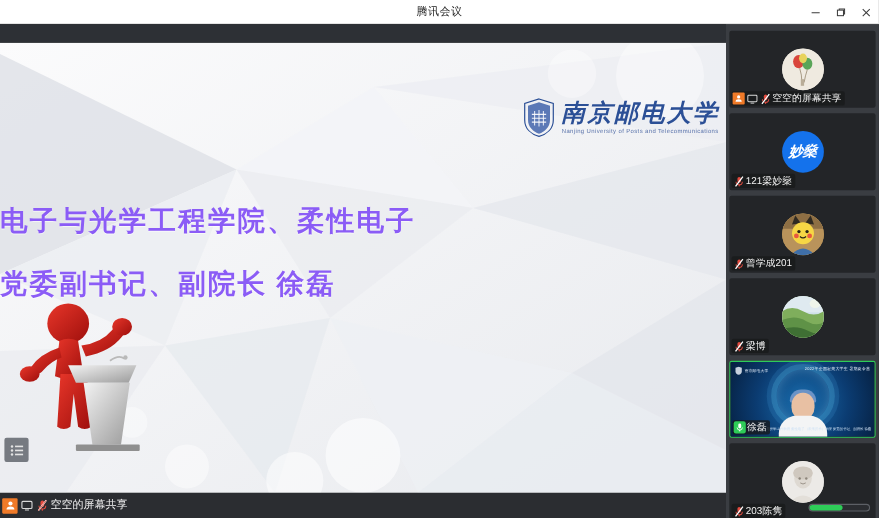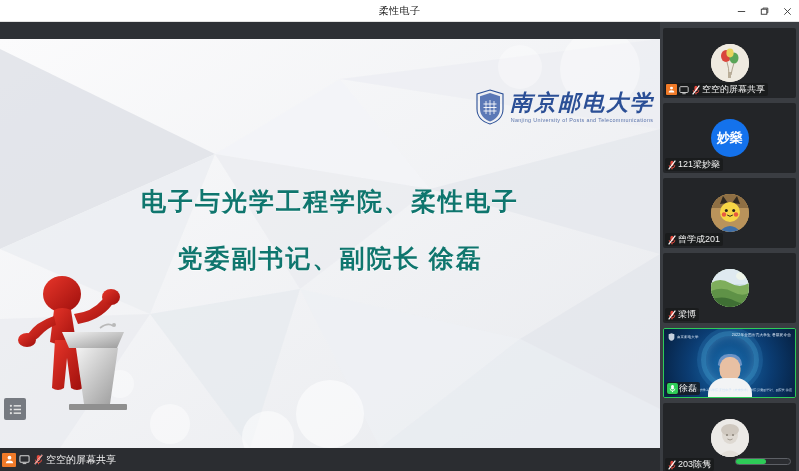--- a/index.html
+++ b/index.html
@@ -81,23 +81,23 @@
     font-size:22px; font-weight:bold; color:#2b4f96; letter-spacing:2px;
     font-style:italic; line-height:1;
   }
   .logo .en {
     font-size:5.4px; color:#5b74ab; letter-spacing:.35px; margin-top:3px;
     white-space:nowrap;
   }
 
   .slide-text {
     position:absolute; left:0; right:0; top:150px;
-    text-align:center;
+    text-align:left;
     font-family:"Liberation Serif","DejaVu Serif",serif;
-    color:#0f766e; font-weight:bold;
+    color:#8b5cf6; font-weight:bold;
   }
   .slide-text .ln {
     font-size:25px; letter-spacing:2px; line-height:1; margin-bottom:32px;
     text-shadow:0 1px 0 rgba(255,255,255,.6);
   }
   .slide-text .ln:last-child { margin-bottom:10px; }
 
   
   .speaker { position:absolute; left:14px; bottom:18px; width:120px; height:160px; }
   .speaker svg { width:100%; height:100%; }
@@ -122,21 +122,21 @@
   }
   .tile.active { border:1.5px solid #2ecc58; }
   .tile .av {
     position:absolute; left:50%; top:50%; transform:translate(-50%,-50%);
     width:38px; height:38px; border-radius:50%; overflow:hidden;
     display:flex; align-items:center; justify-content:center;
   }
   .tile .av.blue { background:#1472ec; }
   .tile .av.blue span {
     font-family:"Liberation Serif","DejaVu Serif",serif;
-    font-size:13px; color:#fff; font-weight:bold; letter-spacing:-.5px;
+    font-size:13px; color:#fff; font-weight:bold; letter-spacing:-.5px;font-style:italic;
   }
   .tile .av.cream { background:#efeae0; }
   .tile .av.pika { background:#caa25c; }
   .tile .av.land { background:#9dbd7a; }
   .tile .av.pale { background:#e7e5e2; }
 
   .tile .tag {
     position:absolute; left:2px; bottom:2px; height:13px;
     background:rgba(24,25,27,.78); border-radius:2px;
     display:flex; align-items:center; gap:1px; padding:0 3px 0 1px;
@@ -202,21 +202,21 @@
   .scrollpill i {
     display:block; height:100%; width:55%; background:#2ecc58; border-radius:4px;
   }
 </style>
 </head>
 <body>
 
 <div class="app">
 
   <div class="titlebar">
-    <div class="title">柔性电子</div>
+    <div class="title">腾讯会议</div>
     <div class="wincontrols">
       <div class="wbtn">
         <svg viewBox="0 0 12 12" width="11" height="11">
           <line x1="2" y1="6" x2="10" y2="6" stroke="#3a3a3a" stroke-width="1"></line>
         </svg>
       </div>
       <div class="wbtn">
         <svg viewBox="0 0 12 12" width="11" height="11">
           <rect x="2.5" y="3.5" width="6" height="5.5" fill="none" stroke="#3a3a3a" stroke-width="1"></rect>
           <path d="M4.3 3.3 V2.3 H9.6 V7.4 H8.6" fill="none" stroke="#3a3a3a" stroke-width="1"></path>

